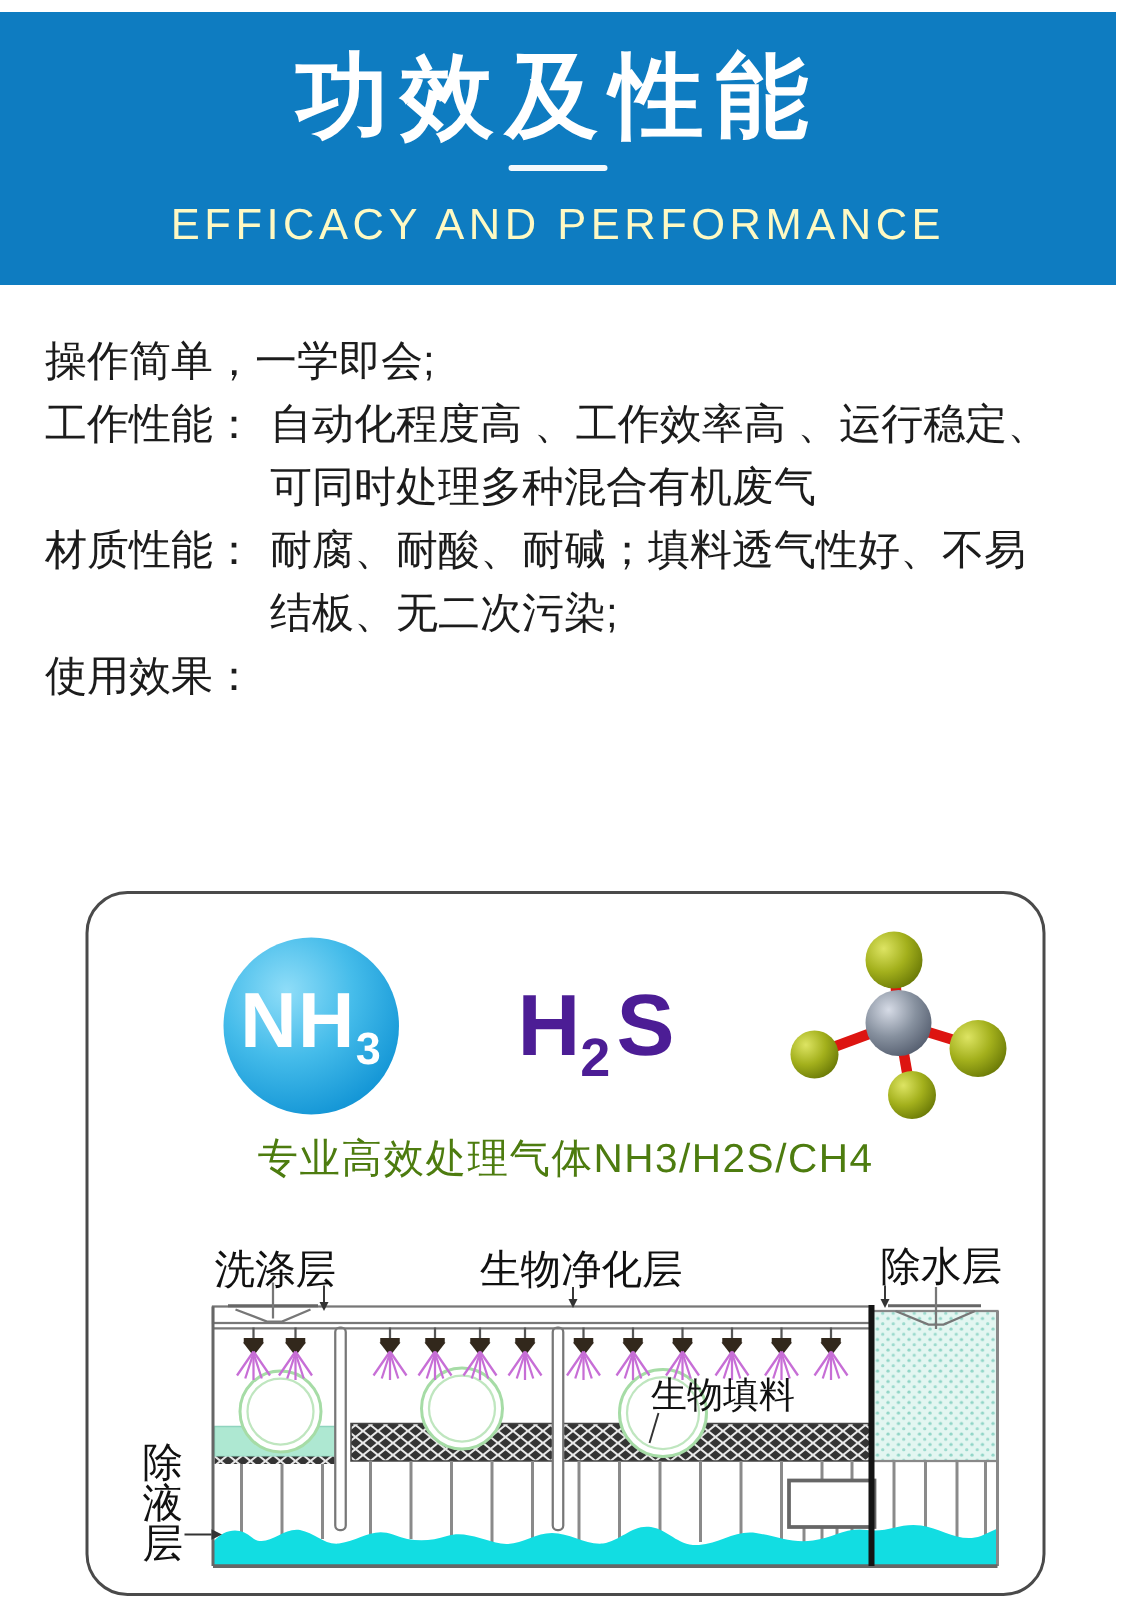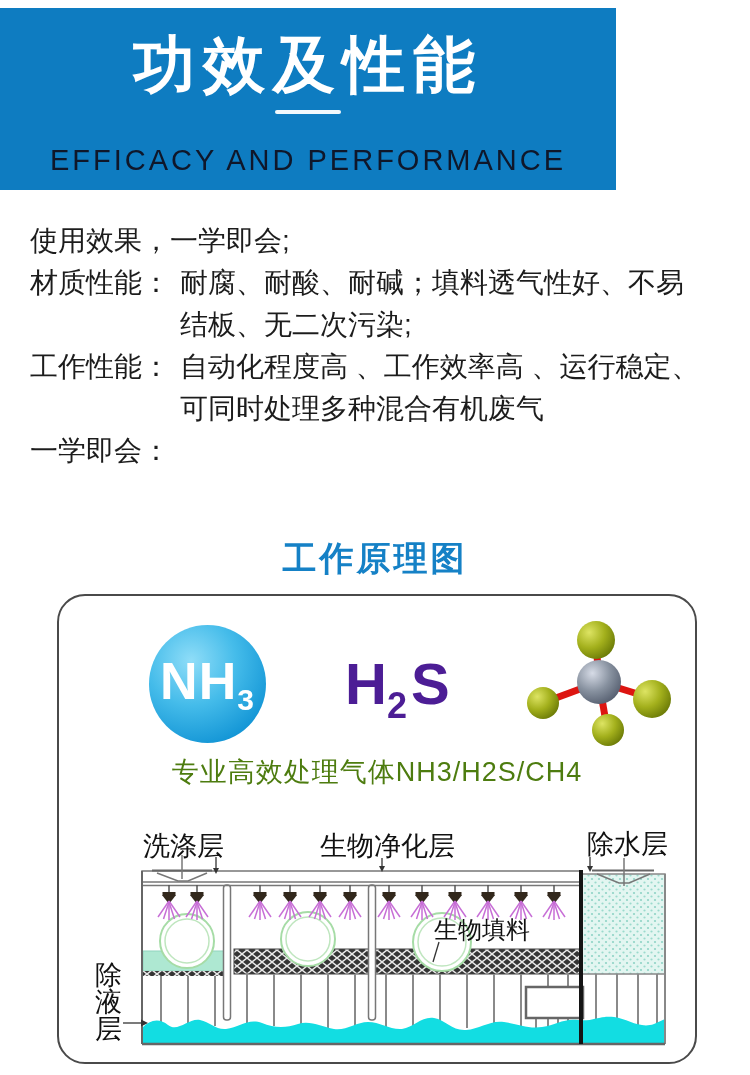--- a/index.html
+++ b/index.html
@@ -1,24 +1,24 @@
 <!DOCTYPE html>
 <html><head>
 <meta charset="utf-8">
 <style>
   html,body{margin:0;padding:0;background:#ffffff;}
   .page{position:relative;width:750px;height:1075px;background:#ffffff;overflow:hidden;
         font-family:"Liberation Sans","DejaVu Sans",sans-serif;color:#1c1c1c;}
 
   
-  .banner{position:absolute;left:0;top:8px;width:616px;height:182px;background:#0e7cc1;
+  .banner{position:absolute;left:0;top:8px;width:744px;height:182px;background:#0e7cc1;
           display:flex;flex-direction:column;align-items:center;}
   .banner-title{margin-top:22px;font-size:62px;font-weight:bold;color:#ffffff;letter-spacing:8px;line-height:70px;}
   .banner-divider{margin-top:10px;width:66px;height:4px;background:#f2f8fc;border-radius:2px;}
-  .banner-subtitle{margin-top:30px;font-size:29px;color:#0f172a;letter-spacing:3px;font-weight:400;}
+  .banner-subtitle{margin-top:20px;font-size:29px;color:#fef9c3;letter-spacing:3px;font-weight:400;}
 
   
   .specs{position:absolute;left:30px;top:220px;width:692px;font-size:28px;line-height:42px;}
   .spec-row{display:flex;align-items:flex-start;}
   .spec-label{flex:0 0 150px;white-space:nowrap;}
   .spec-text{flex:1;white-space:pre-line;}
 
   
   .principle-heading{position:absolute;left:0;top:536px;width:750px;text-align:center;
                      font-size:34px;font-weight:bold;color:#1581c6;letter-spacing:3px;}
@@ -50,38 +50,37 @@
 <div class="page">
 
   <div class="banner">
     <div class="banner-title">功效及性能</div>
     <div class="banner-divider"></div>
     <div class="banner-subtitle">EFFICACY AND PERFORMANCE</div>
   </div>
 
   <div class="specs">
     <div class="spec-row">
-      <div class="spec-text">使用效果，一学即会;</div>
+      <div class="spec-text">操作简单，一学即会;</div>
+    </div>
+    <div class="spec-row">
+      <div class="spec-label">工作性能：</div>
+      <div class="spec-text">自动化程度高 、工作效率高 、运行稳定、
+可同时处理多种混合有机废气</div>
     </div>
     <div class="spec-row">
       <div class="spec-label">材质性能：</div>
       <div class="spec-text">耐腐、耐酸、耐碱；填料透气性好、不易
 结板、无二次污染;</div>
     </div>
     <div class="spec-row">
-      <div class="spec-label">工作性能：</div>
-      <div class="spec-text">自动化程度高 、工作效率高 、运行稳定、
-可同时处理多种混合有机废气</div>
-    </div>
-    <div class="spec-row">
-      <div class="spec-label">一学即会：</div>
+      <div class="spec-label">使用效果：</div>
     </div>
   </div>
 
-  <div class="principle-heading">工作原理图</div>
 
   <div class="principle-box">
 
     <div class="nh3-sphere">
       <span class="nh3-text"><span>NH</span><sub>3</sub></span>
     </div>
 
     <div class="h2s-text"><span>H</span><span class="sub2">2</span><span>S</span></div>
 
     <svg class="ch4-svg" width="180" height="140" viewBox="0 0 180 140">

